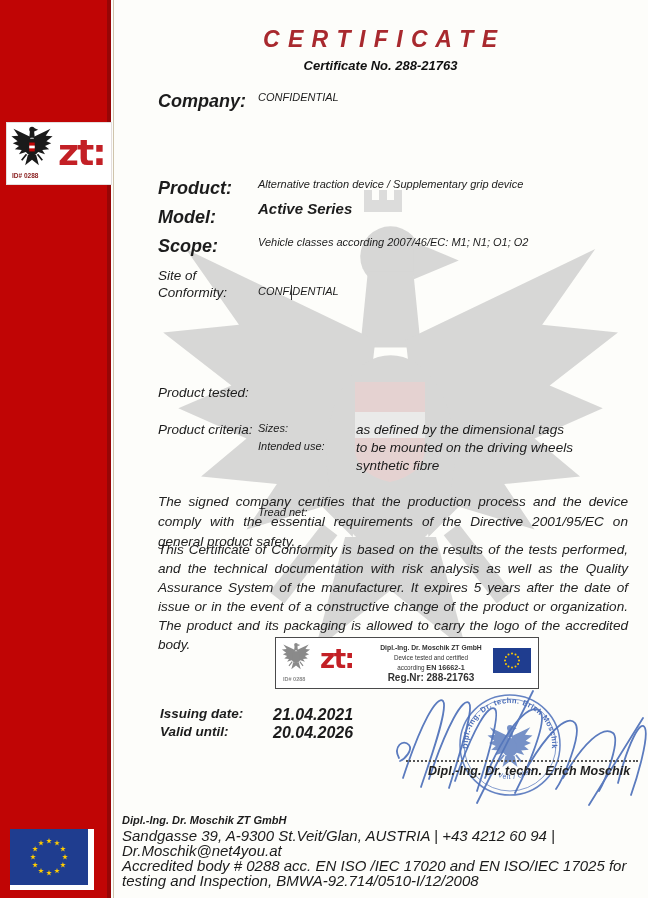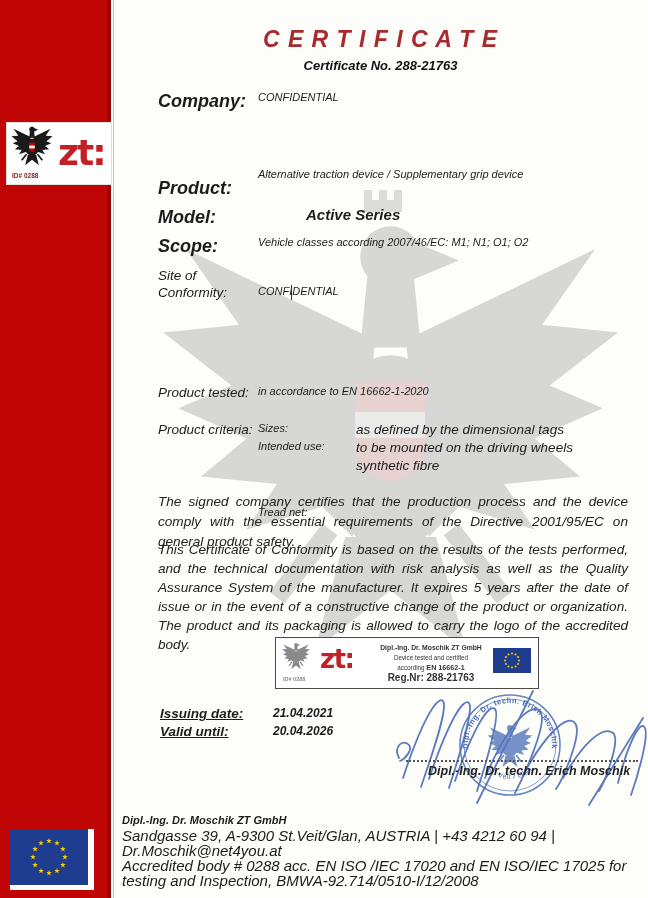--- a/index.html
+++ b/index.html
@@ -41,22 +41,22 @@
   .zt-small{position:absolute;left:44px;top:6px;font-size:26px;font-weight:bold;color:#c32026;
             letter-spacing:-1.5px;font-family:"DejaVu Sans",sans-serif;}
   .mark-text{position:absolute;left:96px;top:5px;width:118px;text-align:center;line-height:10px;color:#333;}
   .mt1{font-size:6.8px;font-weight:bold;}
   .mt2{font-size:6.3px;}
   .mt3{font-size:6.3px;}
   .mt3 b{font-size:7.2px;}
   .mt4{font-size:10px;font-weight:bold;}
   .eu-flag-top{position:absolute;right:7px;top:10px;}
   
-  .date-lbl{position:absolute;left:160px;font-size:13.5px;font-style:italic;font-weight:600;text-decoration:underline;}
-  .date-val{position:absolute;left:273px;font-size:12px;font-style:italic;font-weight:bold;}
+  .date-lbl{position:absolute;left:160px;font-size:13.5px;font-style:italic;font-weight:600;}
+  .date-val{position:absolute;left:273px;font-size:16px;font-style:italic;font-weight:bold;}
   
   .sig-svg{position:absolute;left:393px;top:683px;pointer-events:none;}
   .dotted-line{position:absolute;left:406px;top:760px;width:232px;border-top:2px dotted #555;}
   .sig-name{position:absolute;left:428px;top:764px;font-size:12.5px;font-style:italic;
             font-weight:bold;color:#222;}
   
   .footer{position:absolute;left:122px;top:813px;width:520px;font-style:italic;color:#1c1c1c;}
   .f1{font-size:11px;font-weight:bold;line-height:15px;}
   .f2{font-size:15px;line-height:15px;}
   
@@ -109,35 +109,34 @@
       <rect x="28" y="31.5" width="8" height="4" fill="#ffffff"></rect>
     </svg>
     <span class="logo-id">ID# 0288</span>
     <span class="zt-big">zt:</span>
   </div>
 
   <span class="lbl" style="top:91px;">Company:</span>
   <span class="val" style="top:91px;">CONFIDENTIAL</span>
 
   <span class="lbl" style="top:178px;text-align:center;">Product:</span>
-  <span class="val" style="top:168px;">Alternative traction device / Supplementary grip device</span>
+  <span class="val" style="top:178px;">Alternative traction device / Supplementary grip device</span>
 
   <span class="lbl" style="top:207px;">Model:</span>
-  <span class="val bold" style="top:206px;font-size:15px;margin-left:48px;">Active Series</span>
+  <span class="val bold" style="top:200px;font-size:15px;">Active Series</span>
 
   <span class="lbl" style="top:236px;">Scope:</span>
   <span class="val" style="top:236px;">Vehicle classes according 2007/46/EC: M1; N1; O1; O2</span>
 
   <span class="lbl-n" style="top:268px;">Site of</span>
   <span class="lbl-n" style="top:285px;">Conformity:</span>
   <span class="val" style="top:285px;">CONFIDENTIAL</span>
   <span class="cursor-bar"></span>
 
   <span class="lbl-n" style="top:385px;">Product tested:</span>
-  <span class="val" style="top:385px;">in accordance to EN 16662-1-2020</span>
 
   <span class="lbl-n" style="top:422px;">Product criteria:</span>
   <span class="val" style="top:422px;">Sizes:</span>
   <span class="val3" style="top:422px;">as defined by the dimensional tags</span>
   <span class="val" style="top:440px;">Intended use:</span>
   <span class="val3" style="top:440px;">to be mounted on the driving wheels</span>
   <span class="val" style="top:458px;margin-top:48px;">Tread net:</span>
   <span class="val3" style="top:458px;">synthetic fibre</span>
 
   <div class="para" style="top:492px;">The signed company certifies that the production process and the device comply with the essential requirements of the Directive 2001/95/EC on general product safety.</div>

